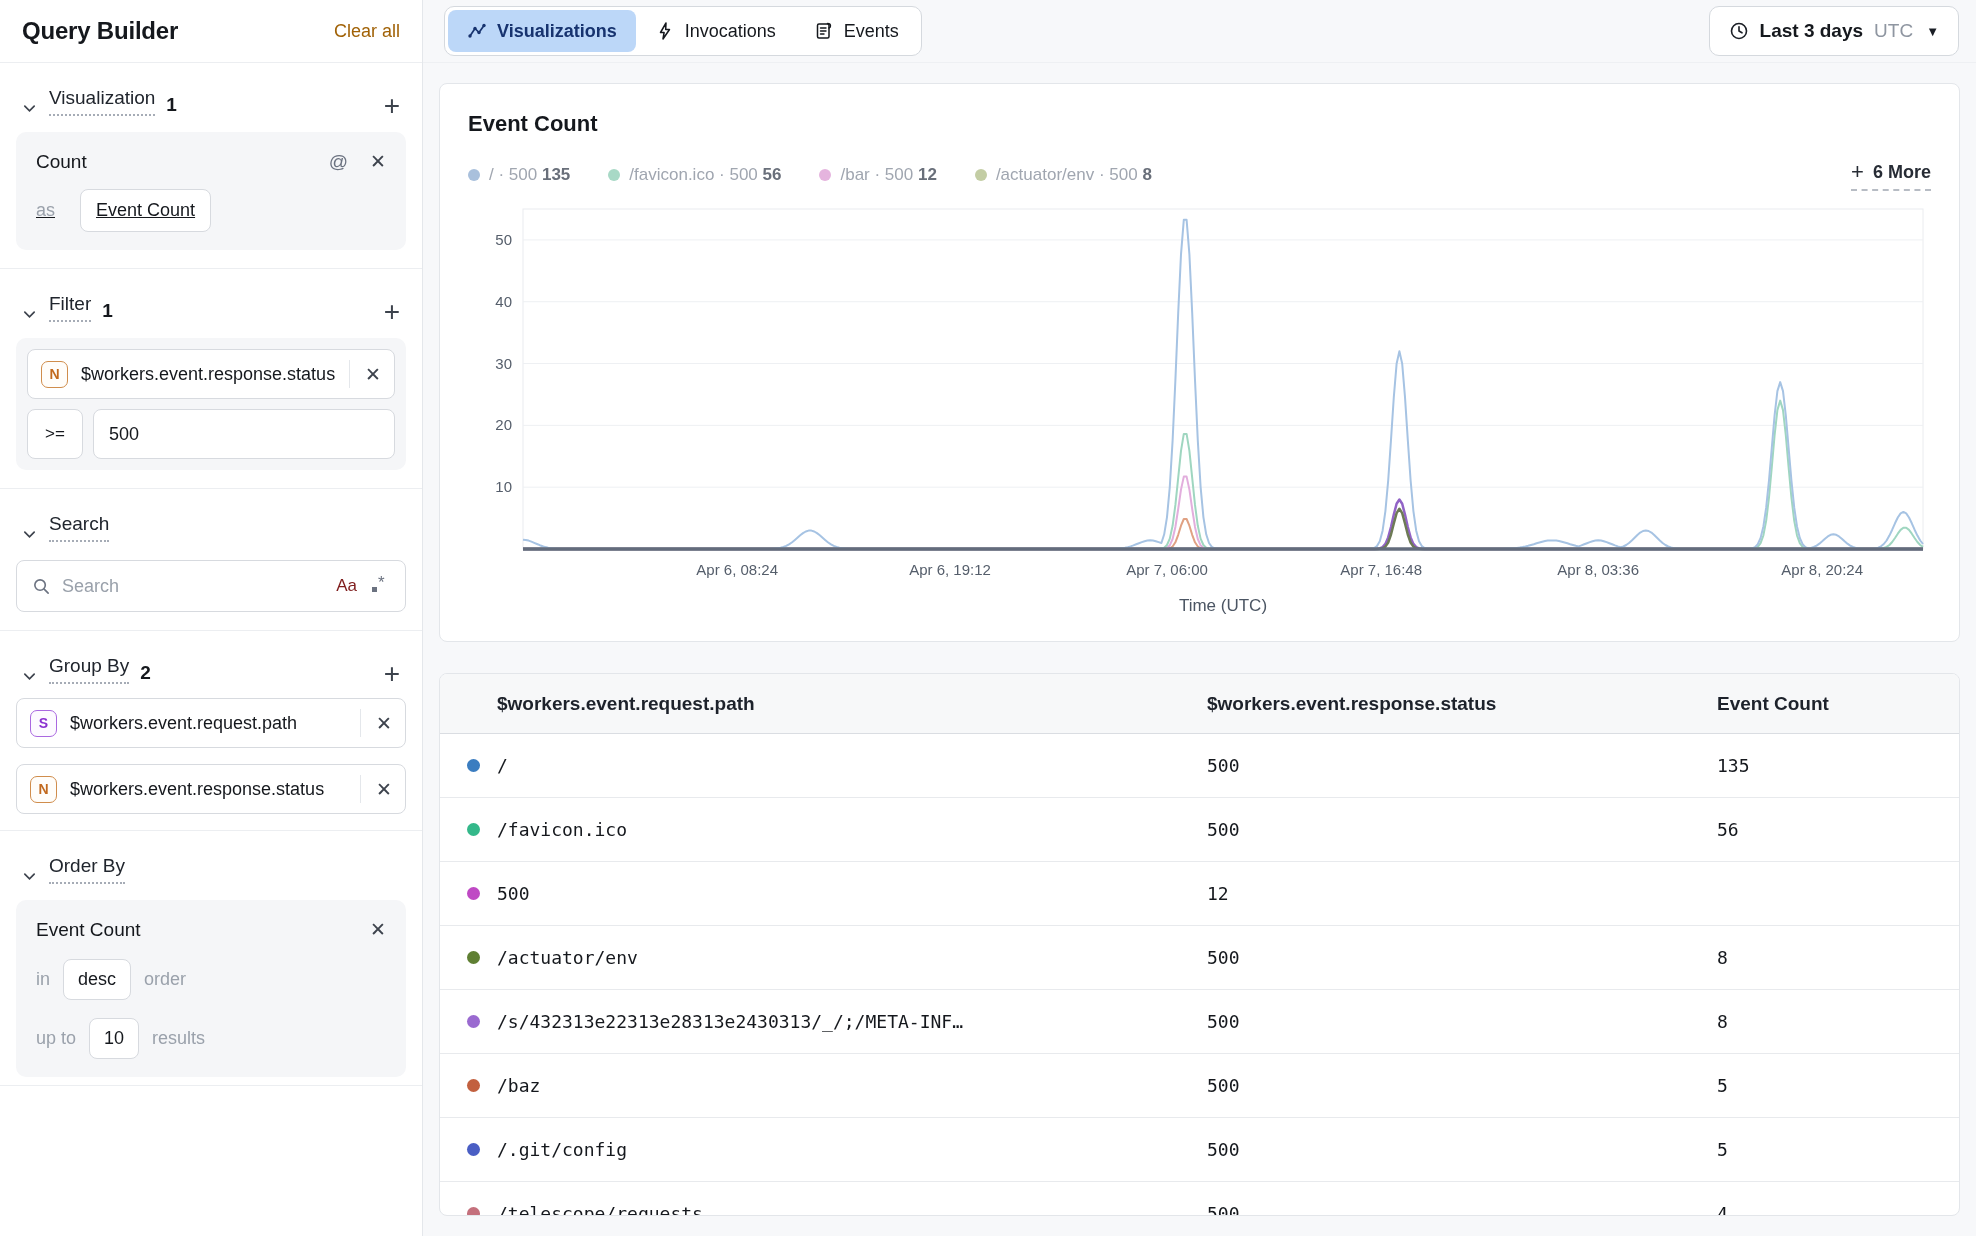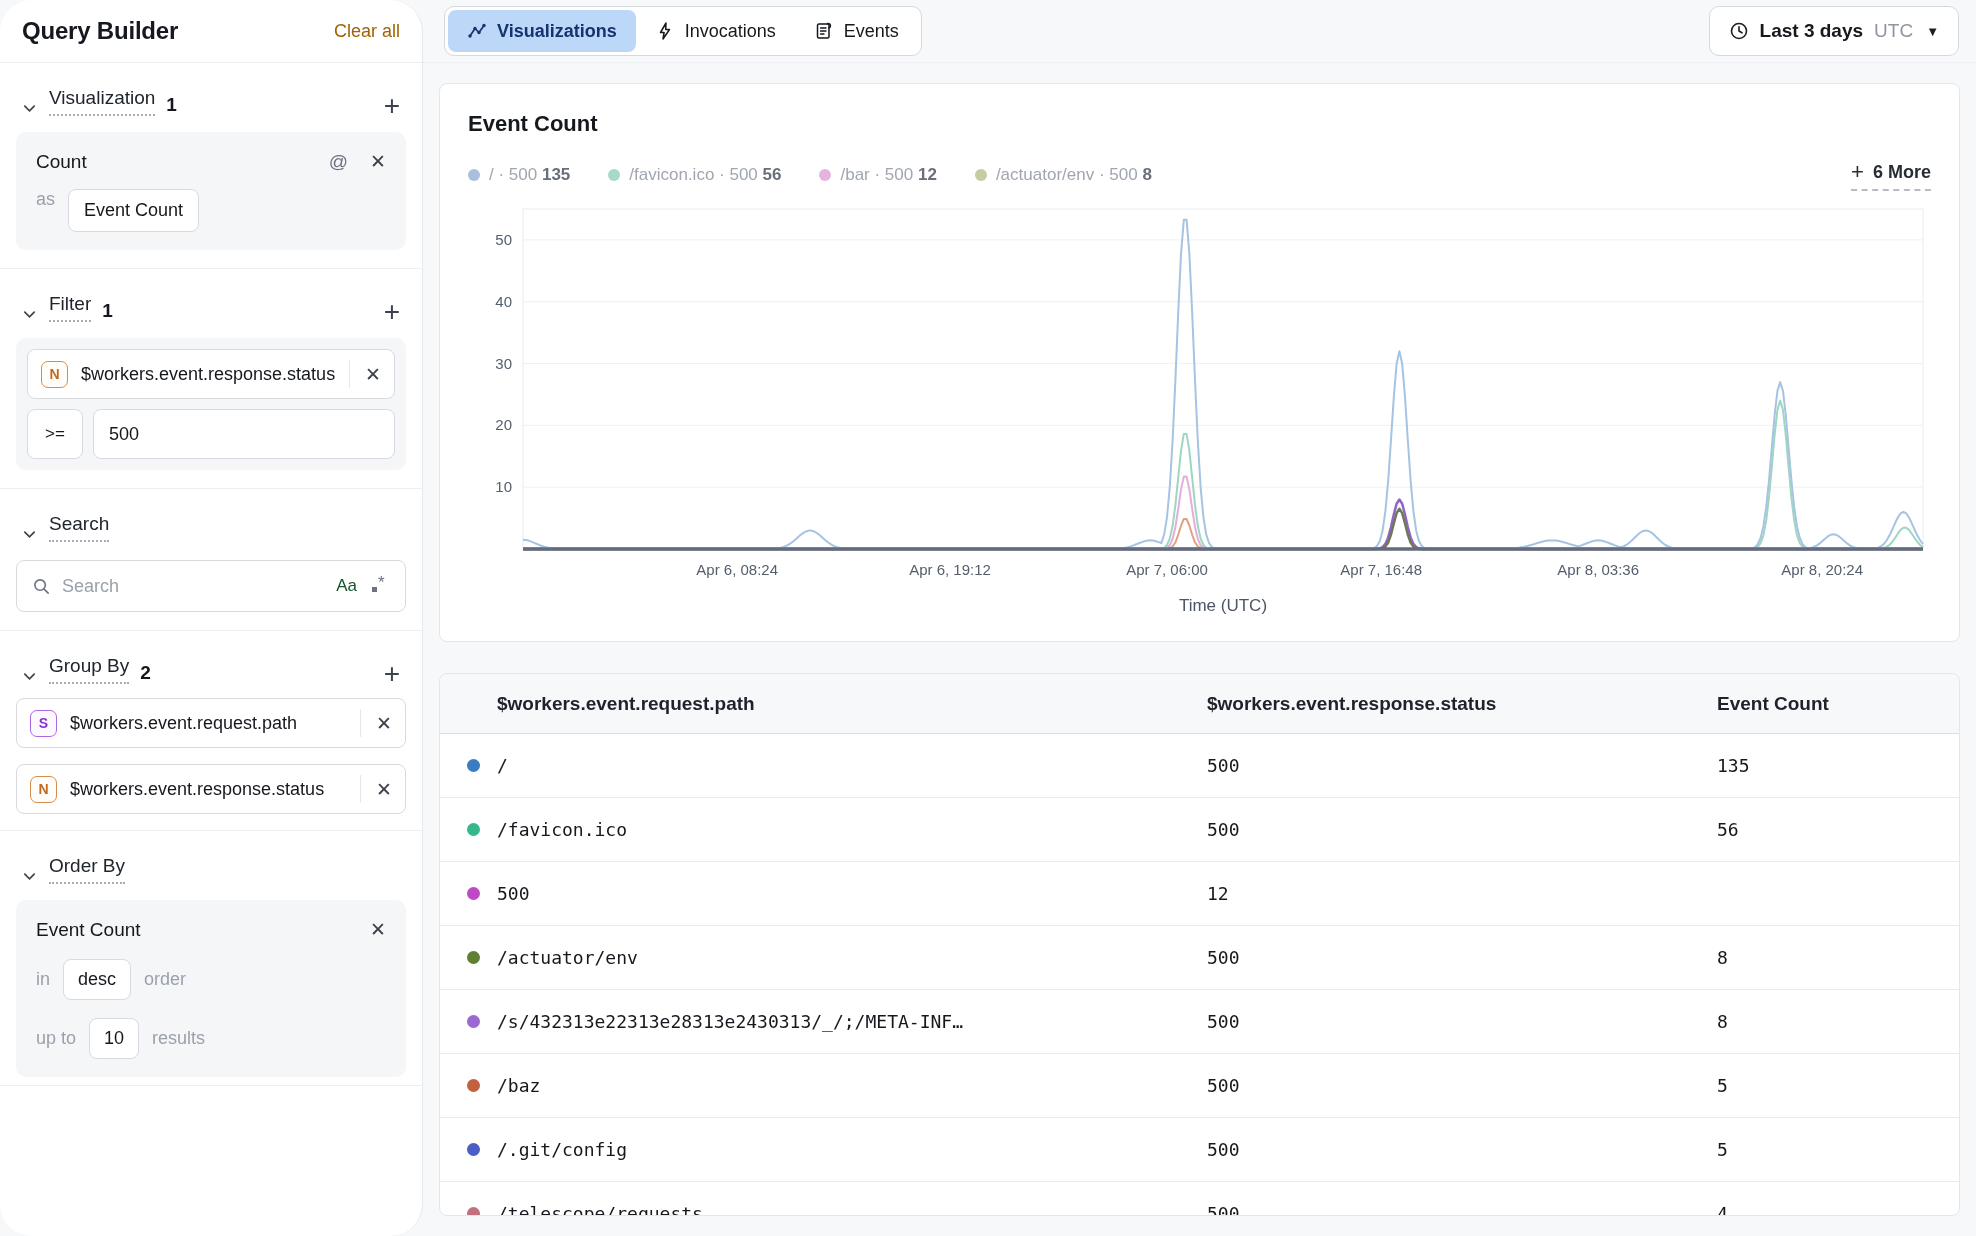--- a/index.html
+++ b/index.html
@@ -2,37 +2,37 @@
 <html><head>
 <meta charset="utf-8">
 <style>
   * { margin:0; padding:0; box-sizing:border-box; }
   html,body { width:1976px; height:1236px; overflow:hidden; background:#f7f8fa;
               font-family:"Liberation Sans", sans-serif; color:#15181d; }
   .page { width:1976px; height:1236px; display:flex; }
 
   
   .sidebar { width:423px; flex:none; background:#fff; border-right:1px solid #e4e7eb;
-             display:flex; flex-direction:column; overflow:hidden;border-radius:32px; }
+             display:flex; flex-direction:column; overflow:hidden; }
   .sb-header { height:63px; flex:none; border-bottom:1px solid #eceef1; display:flex;
                align-items:center; justify-content:space-between; padding:0 22px; }
   .sb-title { font-size:24px; font-weight:700; letter-spacing:-0.2px; }
   .clear-all { font-size:18px; color:#a16207; cursor:pointer; }
   .sb-body { padding:0 14px; overflow:hidden; }
   .sb-sec-head { display:flex; align-items:flex-end; padding:24px 8px 14px; }
   .chev { width:15px; height:15px; margin-right:12px; flex:none; }
   .sb-label { font-size:19px; color:#20252d; border-bottom:2px dotted #a6acb6; padding-bottom:5px; }
   .sb-count { font-size:19px; font-weight:700; margin-left:11px; }
   .sb-plus { margin-left:auto; font-size:28px; font-weight:300; color:#3d434d; line-height:20px; cursor:pointer; }
   .sb-card { background:#f5f6f8; border-radius:10px; padding:18px 20px; margin:2px 2px 6px; }
   .card-head { display:flex; align-items:center; }
   .card-title { font-size:19px; }
   .icon-at { margin-left:auto; font-size:19px; color:#6b7280; }
   .icon-x { font-size:19px; color:#3d434d; margin-left:22px; cursor:pointer; }
-  .as-row { display:flex; gap:13px; margin-top:16px; }
+  .as-row { display:flex; align-items:center; gap:25px; margin-top:16px;text-decoration:underline; }
   .muted { color:#9aa1ab; font-size:18px; }
   .white-btn { background:#fff; border:1px solid #d7dadf; border-radius:8px;
                padding:10px 15px; font-size:18px; }
   .sb-div { border-top:1px solid #eceef1; margin:18px -14px 0; }
   .field-row { background:#fff; border:1px solid #d7dadf; border-radius:8px; height:50px;
                display:flex; align-items:center; padding:0 13px; gap:13px; }
   .badge { width:27px; height:27px; flex:none; border-radius:7px; border:1.5px solid;
            font-size:14px; font-weight:700; display:flex; align-items:center; justify-content:center; }
   .badge.n { color:#c2691d; border-color:#d08d4c; background:#fffdfa; }
   .badge.s { color:#8a2fd0; border-color:#aa68e0; background:#fdfaff; }
@@ -42,21 +42,21 @@
   .fcard .field-row { margin-bottom:10px; }
   .op-row { display:flex; gap:10px; }
   .op-box { background:#fff; border:1px solid #d7dadf; border-radius:8px; height:50px; width:56px;
             flex:none; display:flex; align-items:center; justify-content:center; font-size:17px; }
   .val-input { flex:1; height:50px; border:1px solid #d7dadf; border-radius:8px; padding:0 15px;
                font-size:18px; font-family:inherit; color:#15181d; background:#fff; outline:none; }
   .search-box { height:52px; border:1px solid #d7dadf; border-radius:8px; background:#fff;
                 display:flex; align-items:center; padding:0 15px; gap:11px; margin:4px 2px 6px; }
   .search-input { border:none; outline:none; flex:1; font-size:18px; color:#15181d; font-family:inherit; }
   .search-input::placeholder { color:#9aa1ab; }
-  .aa-icon { font-size:17px; color:#14532d; }
+  .aa-icon { font-size:17px; color:#7f1d1d; }
   .chip { margin:0 2px 16px; }
   .ob-row { display:flex; align-items:center; gap:13px; margin-top:18px; }
   .mini-box { background:#fff; border:1px solid #d7dadf; border-radius:8px; padding:9px 14px;
               font-size:18px; min-width:50px; text-align:center; }
 
   
   .main { flex:1; display:flex; flex-direction:column; min-width:0; }
   .topbar { height:63px; flex:none; display:flex; align-items:center; justify-content:space-between;
             padding:0 17px 0 21px; border-bottom:1px solid #eef0f3; }
   .tab-group { display:flex; background:#fff; border:1px solid #d5d9de; border-radius:10px;

